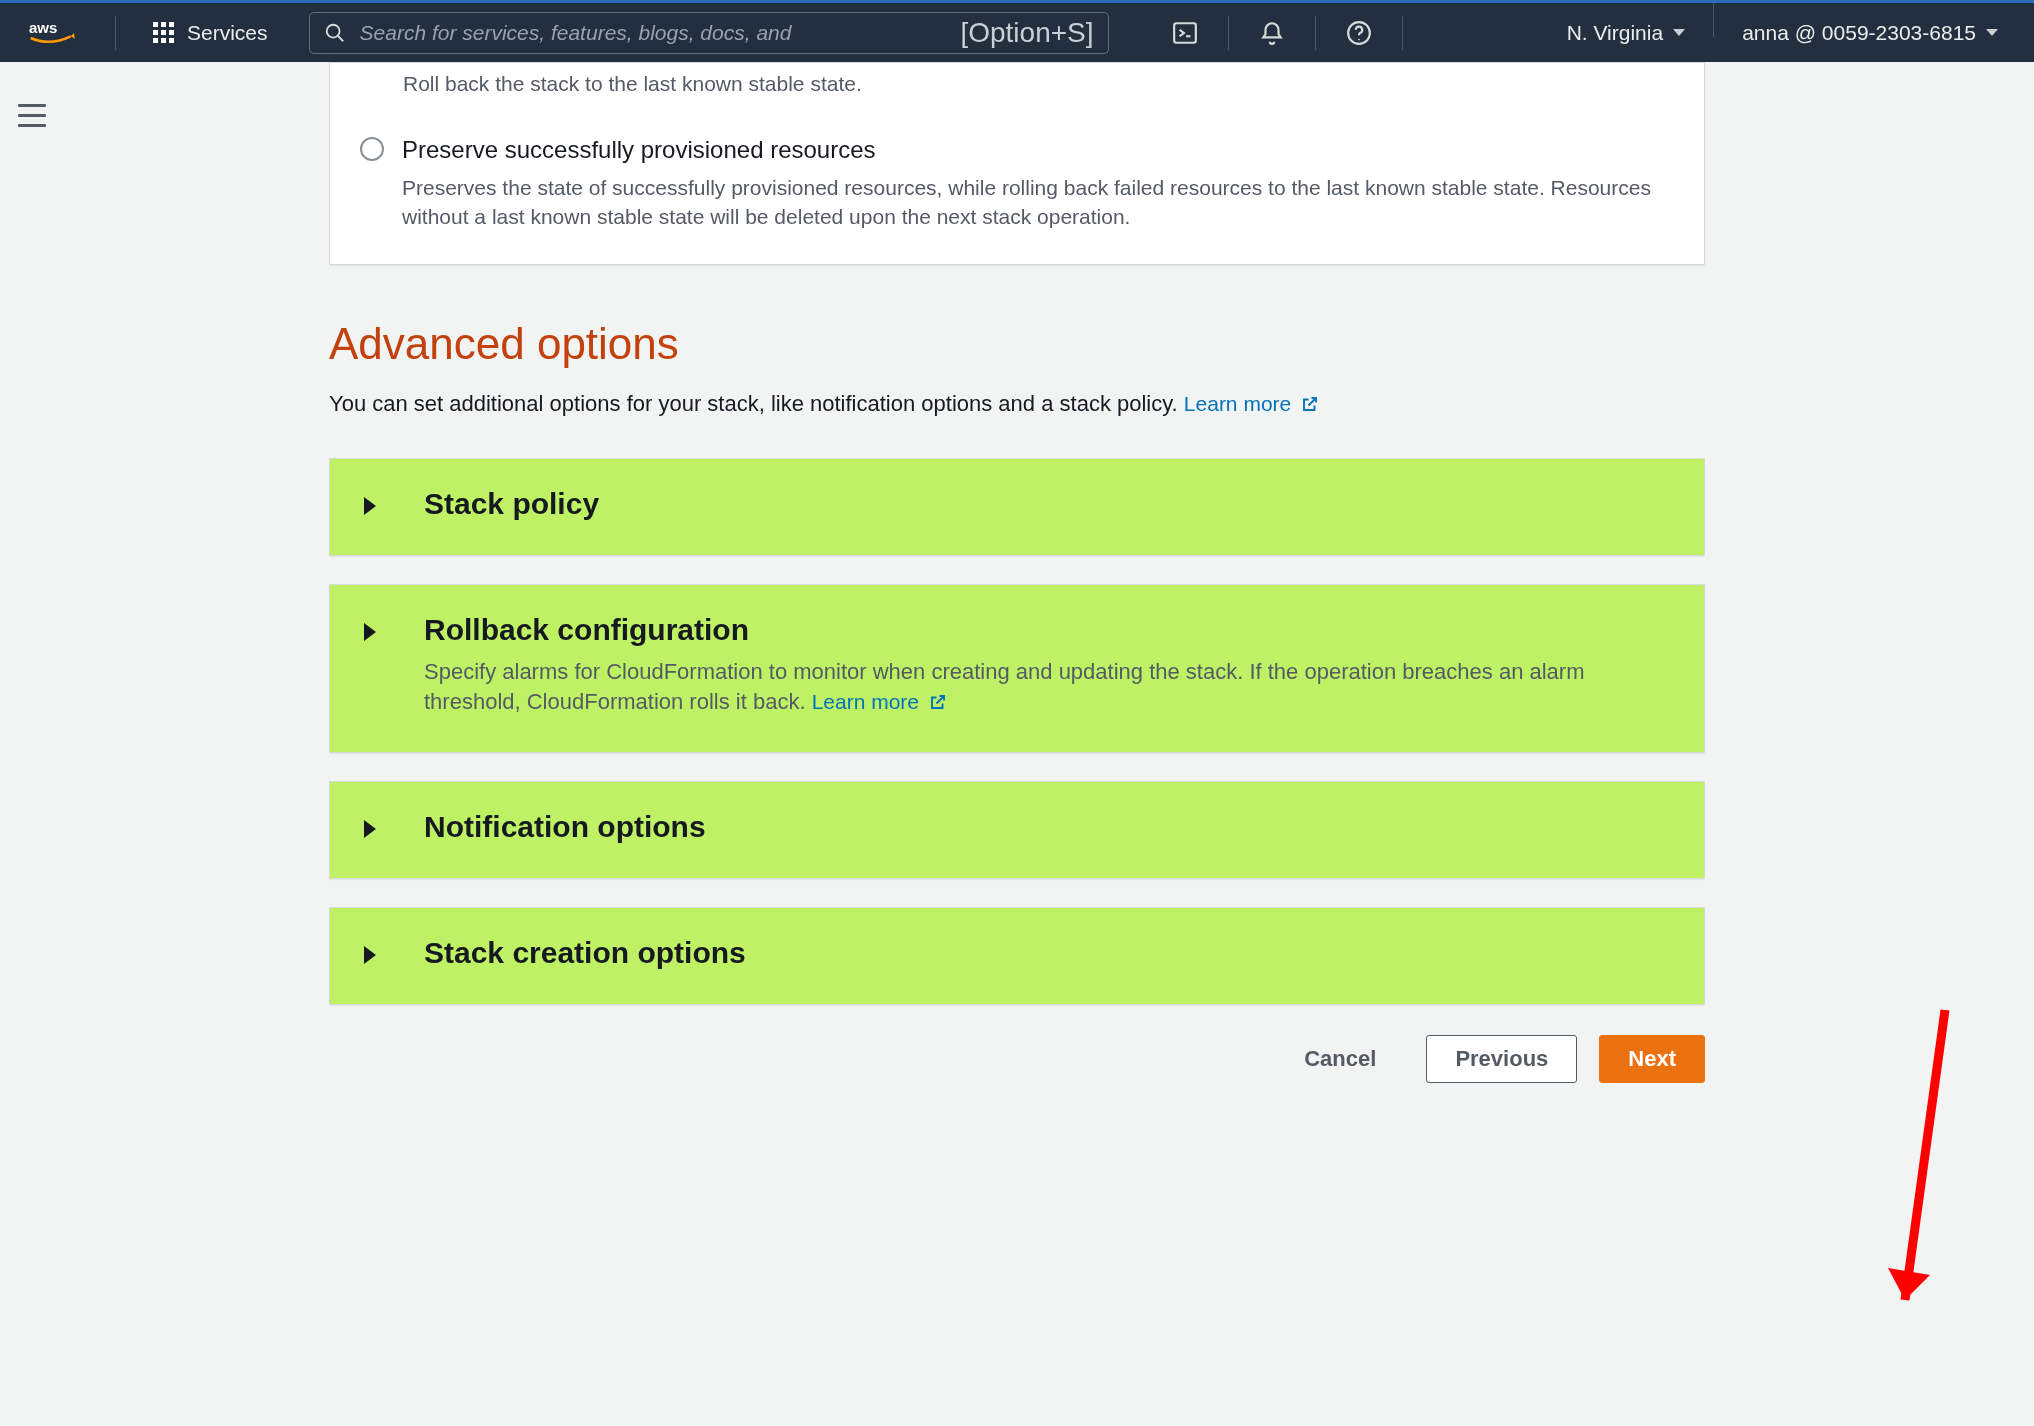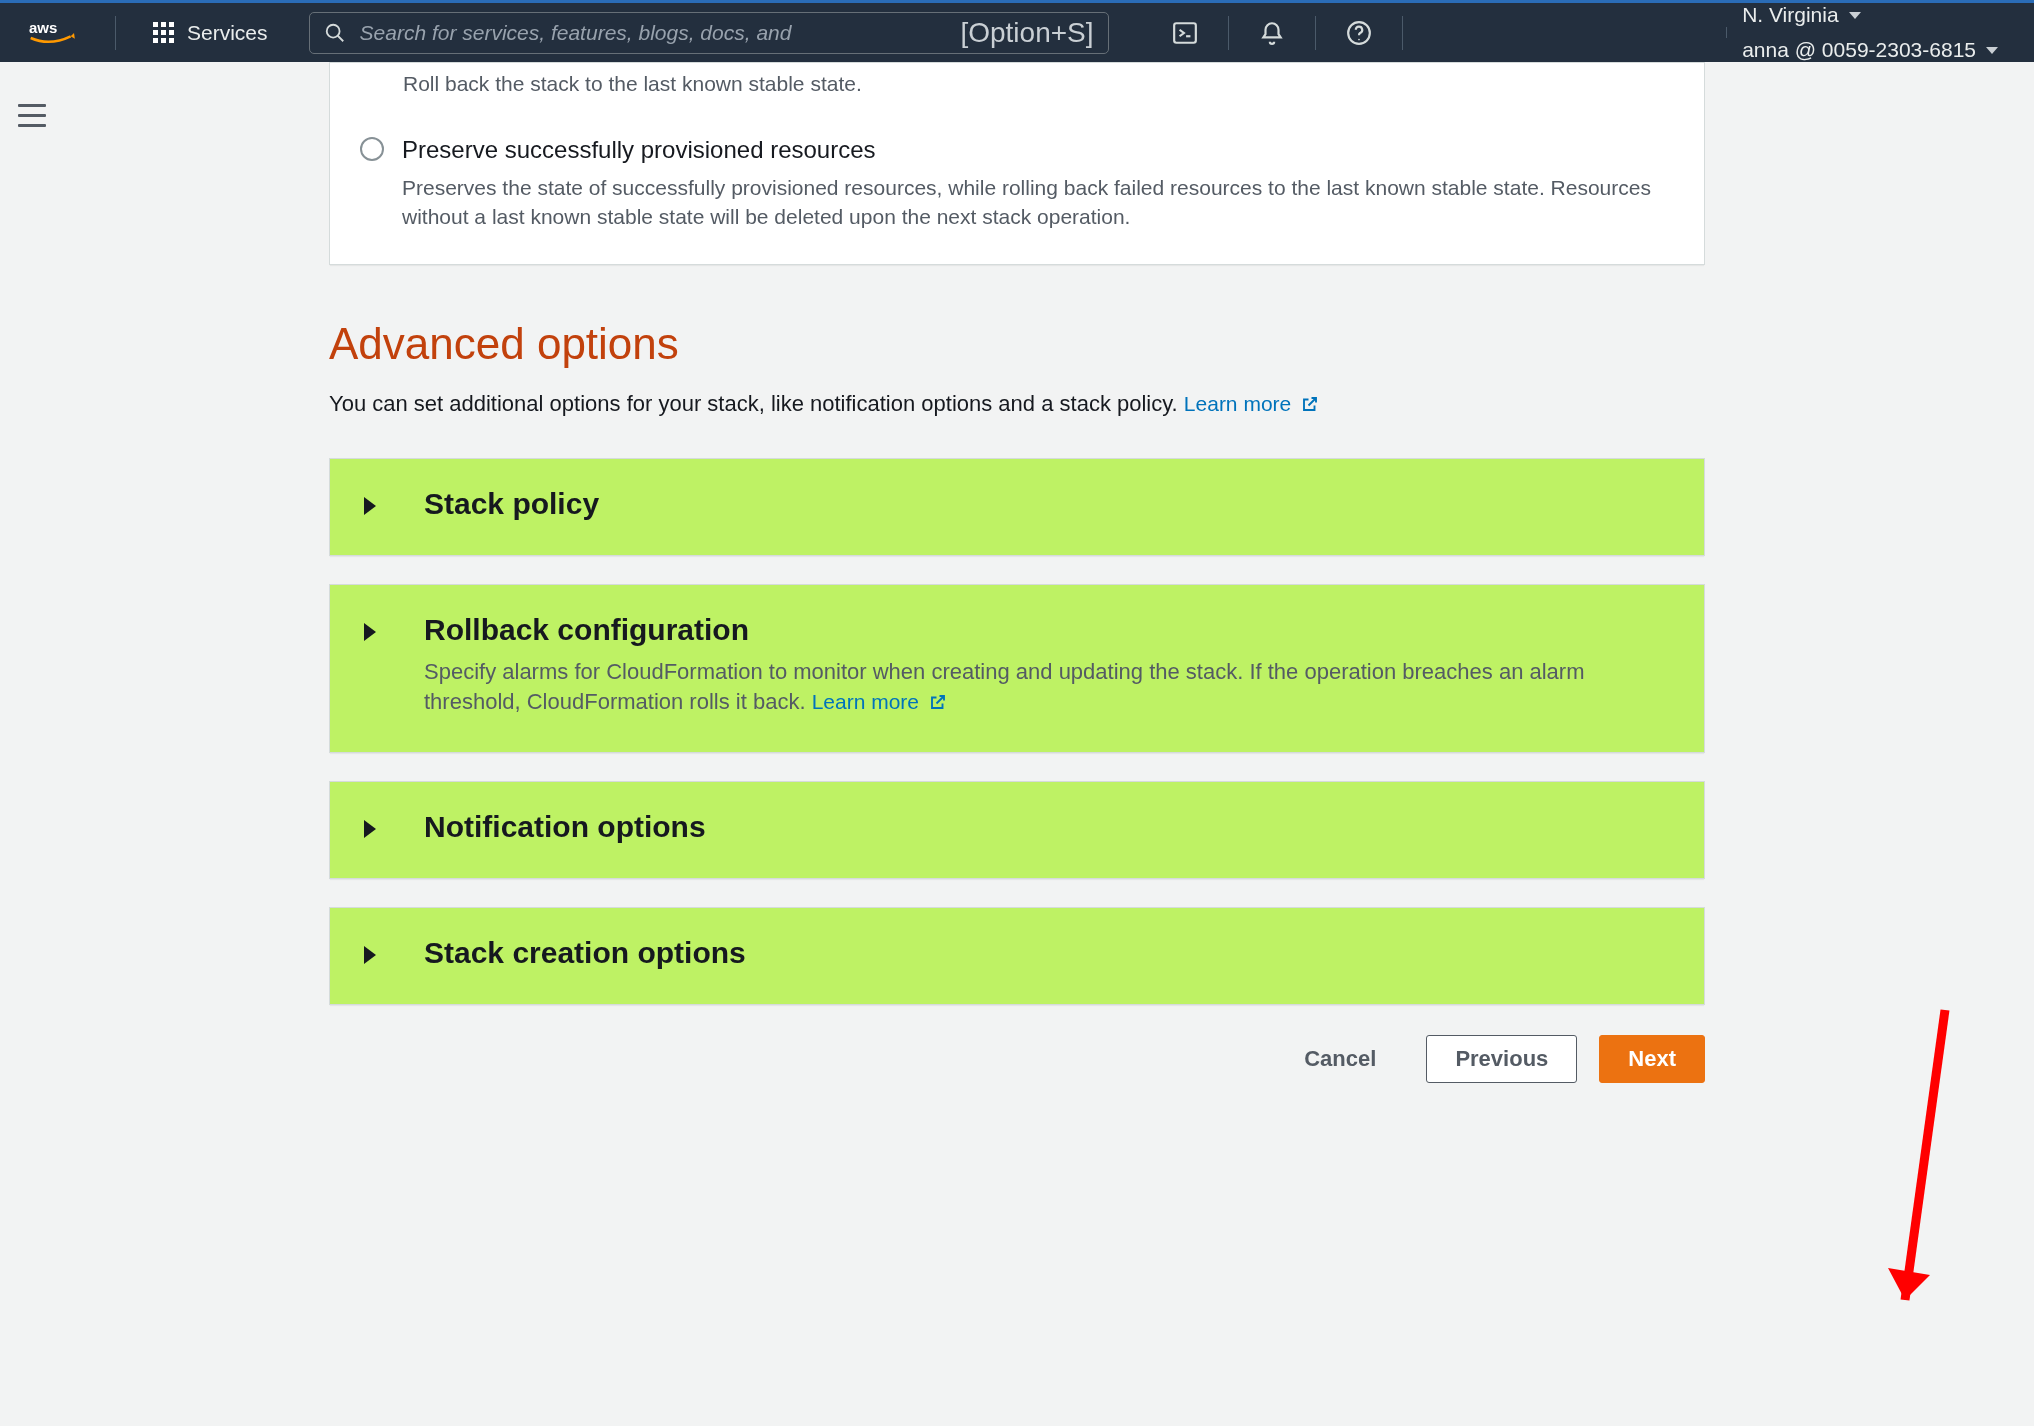--- a/index.html
+++ b/index.html
@@ -44,21 +44,21 @@
     width: 800px;
     padding: 0 14px;
     gap: 14px;
   }
   .search-wrap svg { width:22px; height:22px; fill:#d5dbdb;}
   .search-placeholder { color:#98a2ad; font-style: italic; font-size: 21px; white-space:nowrap; overflow:hidden; flex:1;}
   .search-hint { color:#c9cfd4; font-size:28px; }
   .nav-icons { display:flex; align-items:center; height:100%; margin-left: 24px;}
   .nav-icon-btn { padding: 0 24px; display:flex; align-items:center; height:100%; cursor:pointer;}
   .nav-icon-btn svg { width:26px; height:26px; stroke:#d5dbdb; fill:none; stroke-width:2;}
-  .nav-right { margin-left:auto; display:flex; align-items:flex-start; height:100%;flex-direction:column;}
+  .nav-right { margin-left:auto; display:flex; align-items:flex-start; height:100%;}
   .region-btn, .account-btn {
     display:flex; align-items:center; gap:10px; padding: 0 22px;
     font-size: 21px; color:#eaeded; cursor:pointer; height:100%;
   }
   .caret-down { width:0; height:0; border-left:6px solid transparent; border-right:6px solid transparent; border-top:7px solid #c9cfd4;}
 
   
   .side-toggle {
     position:absolute; top: 98px; left: 18px;
     width:34px; height:34px; cursor:pointer;

